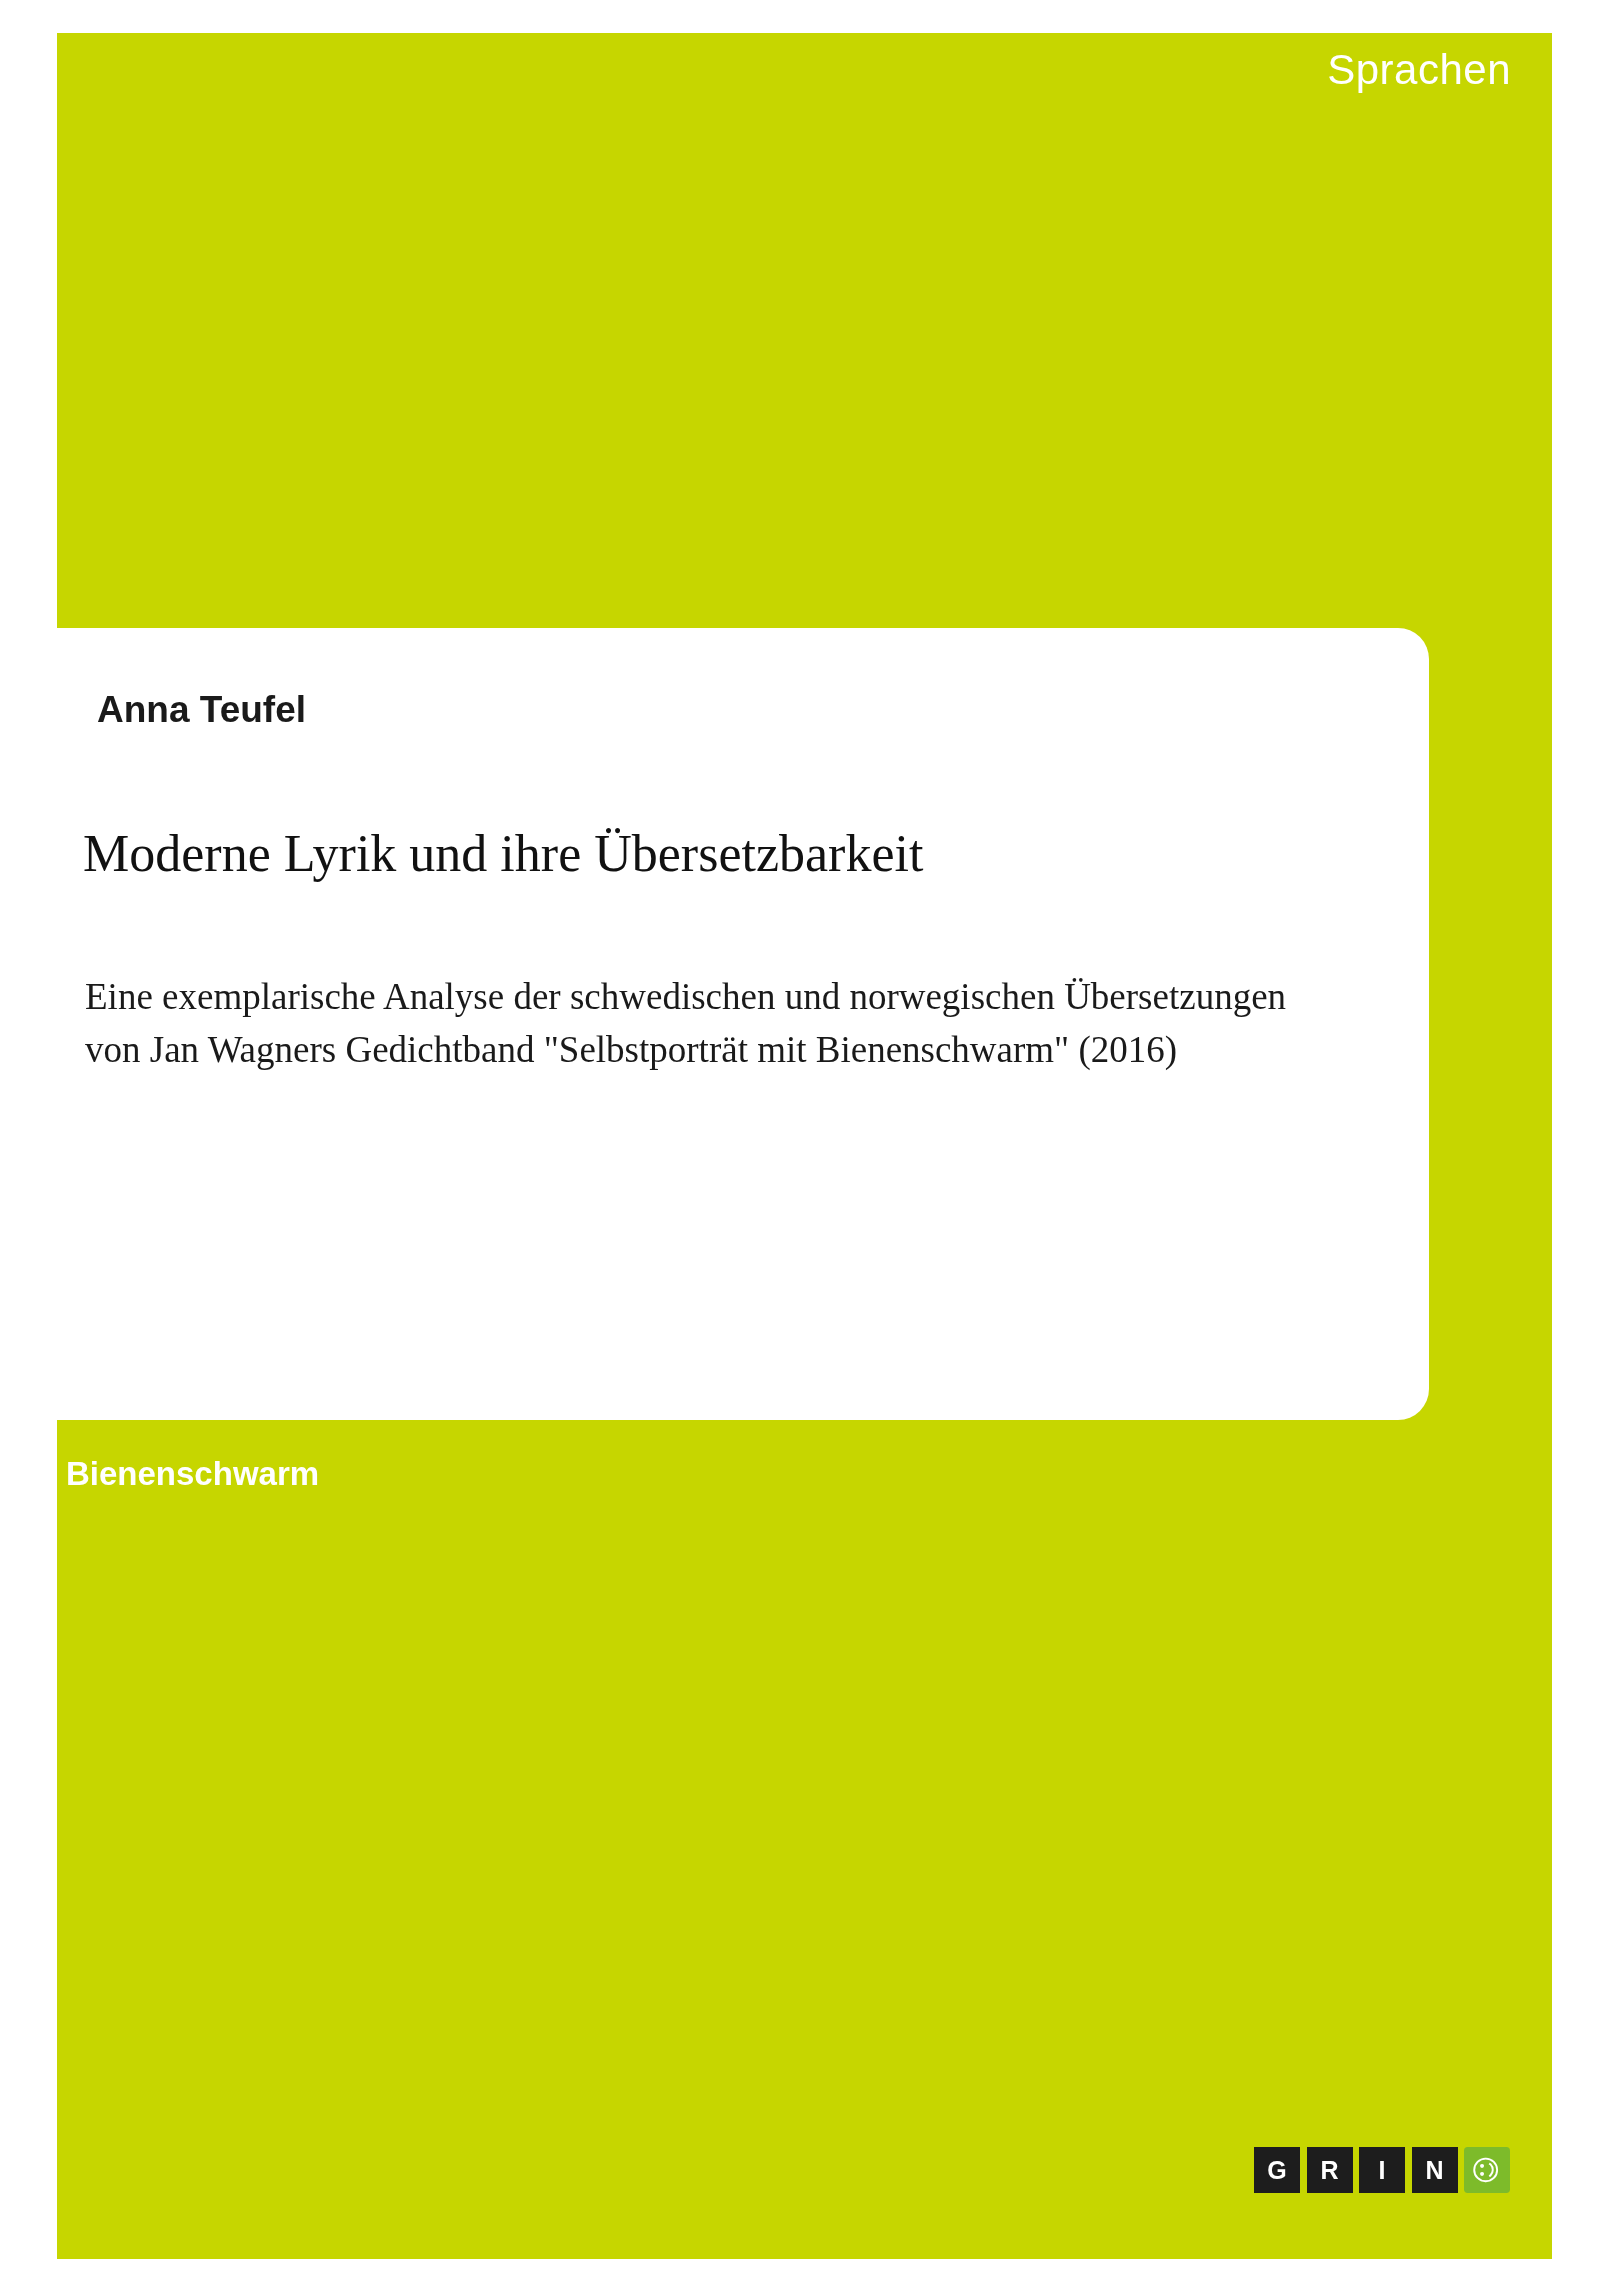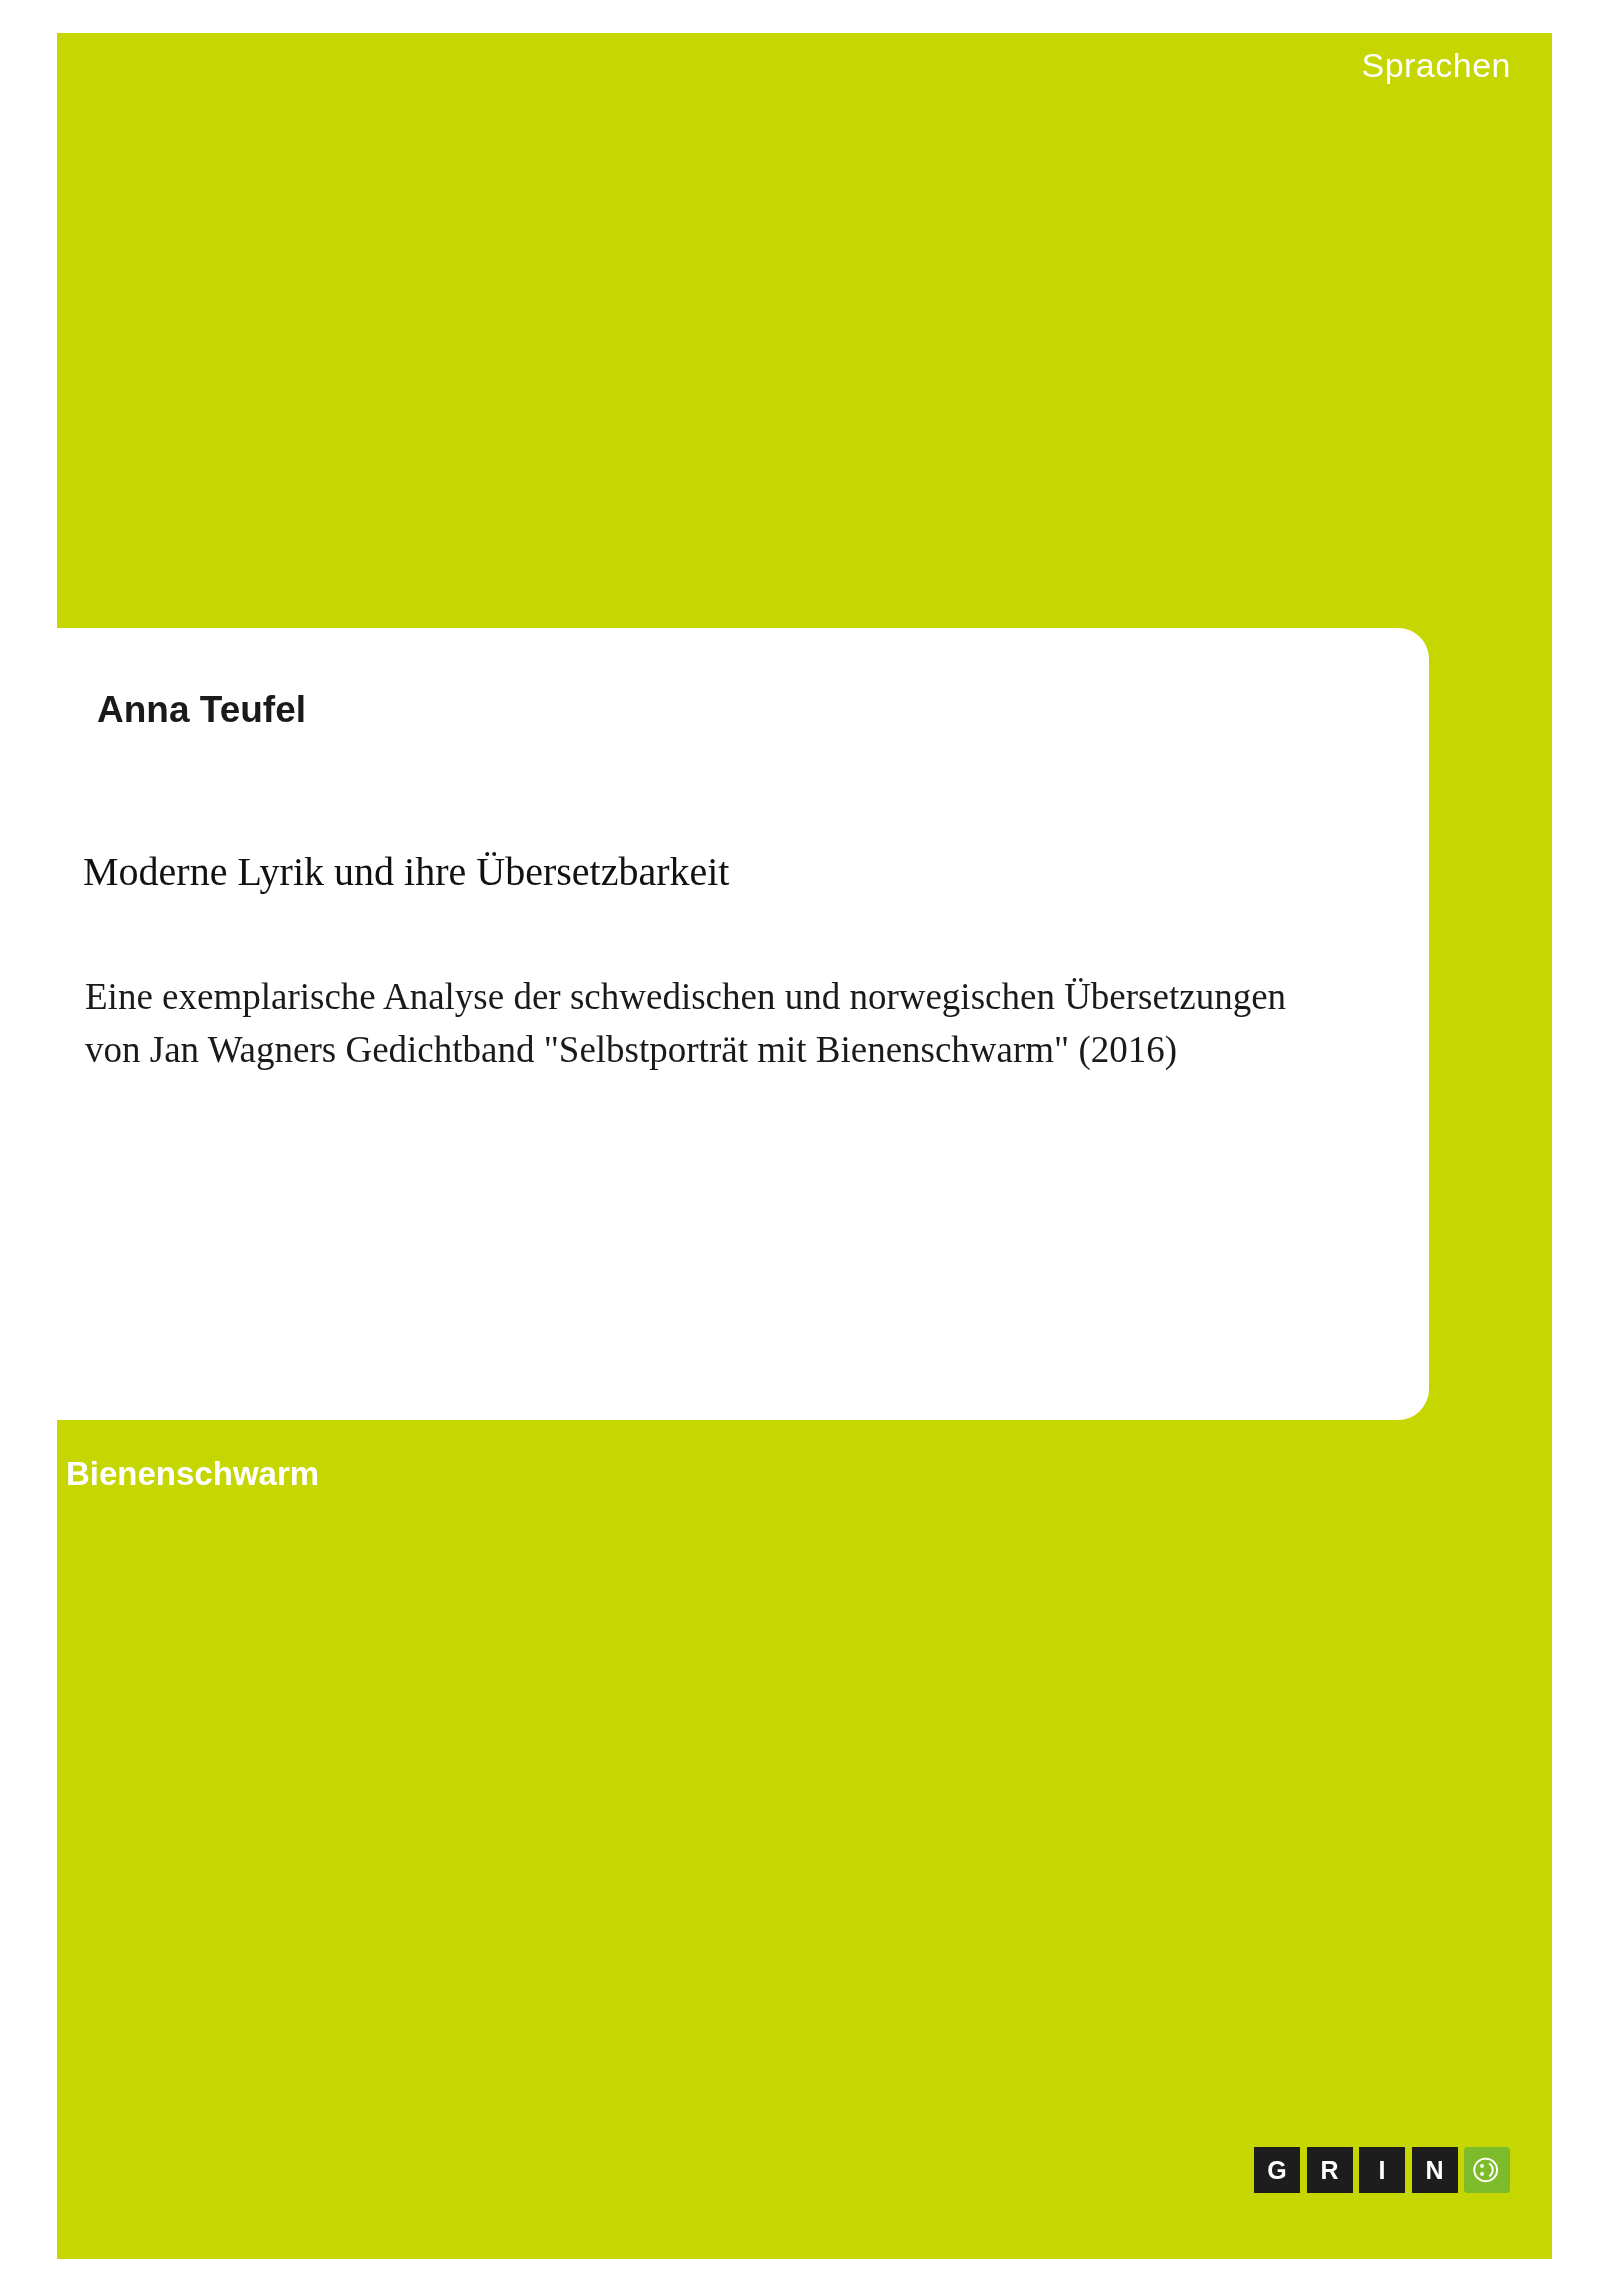--- a/index.html
+++ b/index.html
@@ -64,21 +64,21 @@
     width: 1613px;
     height: 29.5px;
     background: #ffffff;
   }
 
   
   .category {
     position: absolute;
     right: 102px;
     top: 46px;
-    font-size: 34px;
+    font-size: 42px;
     color: #ffffff;
     letter-spacing: 0.5px;
     font-family: "Liberation Sans", sans-serif;
   }
 
   
   .title-card {
     position: absolute;
     left: 0px;
     top: 628px;
@@ -115,25 +115,24 @@
     font-weight: bold;
     color: #1a1a1a;
     font-family: "Liberation Sans", sans-serif;
   }
 
   .main-title {
     position: absolute;
     left: 83px;
     top: 196px;
     width: 1292px;
-    font-size: 40px;
+    font-size: 52px;
     color: #111111;
     font-family: "Liberation Serif", serif;
     line-height: 1.15;
-    margin-top: 25px;
   }
 
   .subtitle {
     position: absolute;
     left: 85px;
     top: 343px;
     width: 1218px;
     font-size: 37px;
     color: #1a1a1a;
     font-family: "Liberation Serif", serif;

